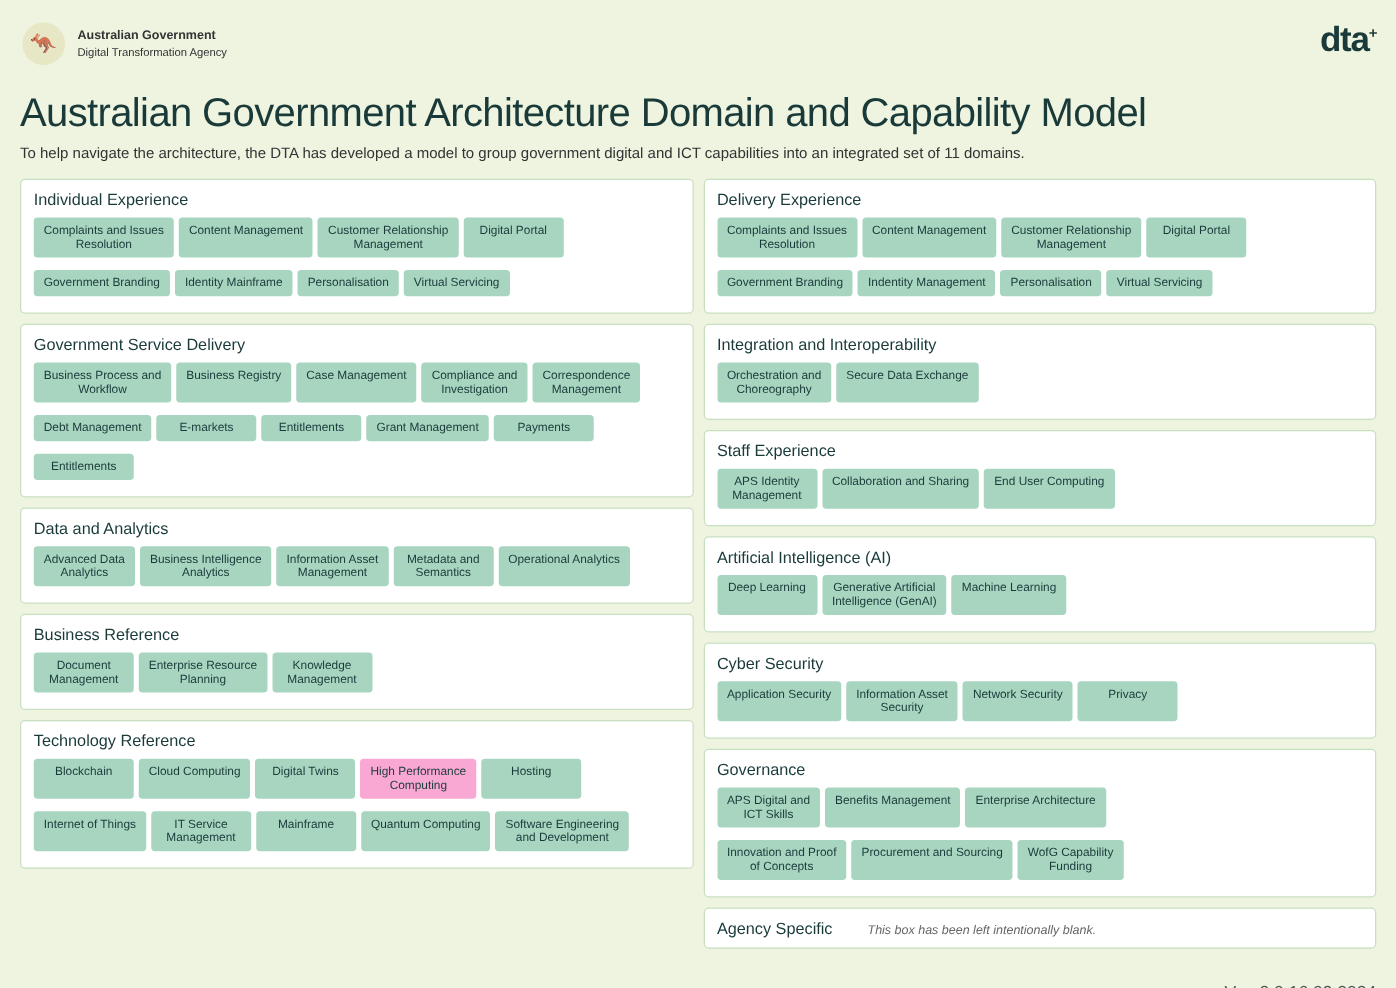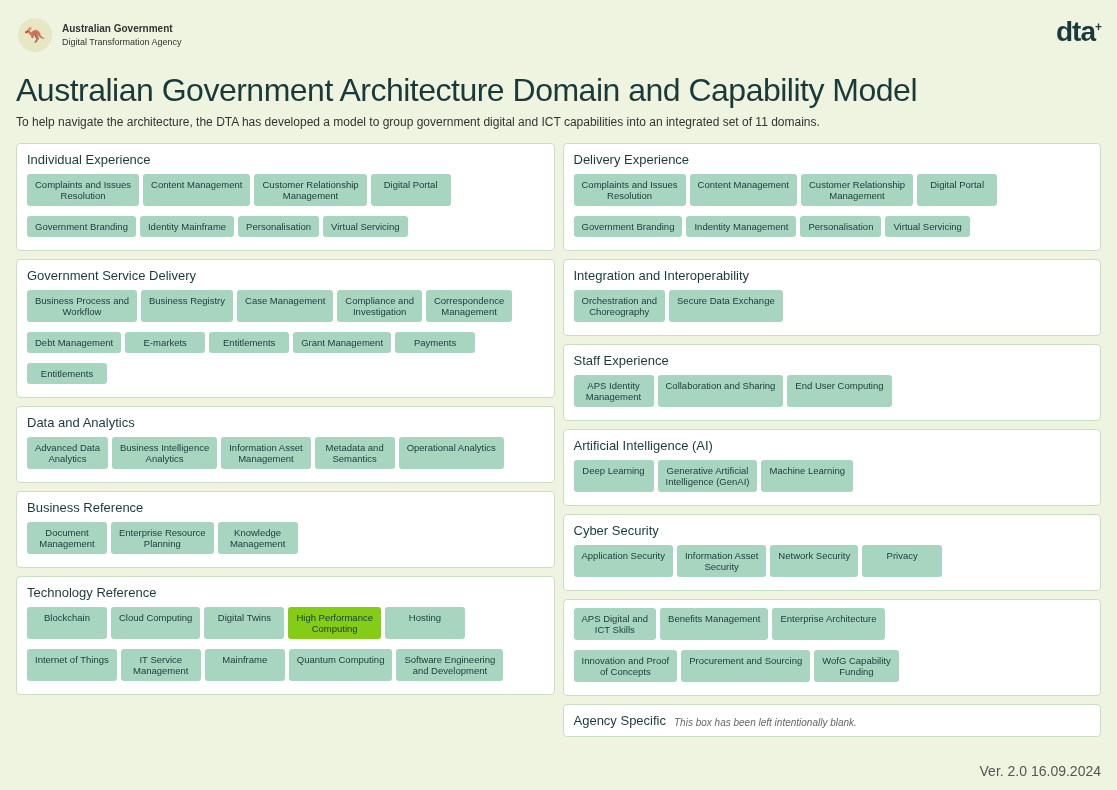--- a/index.html
+++ b/index.html
@@ -80,21 +80,21 @@
     .capability-item {
       background: #a8d5c0;
       border-radius: 3px;
       padding: 5px 8px;
       font-size: 9.5px;
       text-align: center;
       color: #1a3a3a;
       min-width: 80px;
       flex: 0 0 auto;
     }
-    .capability-item.highlight { background: #84cc16; }
+    .capability-item.highlight { background: #f9a8d4; }
     .agency-specific-content {
       font-size: 10px;
       color: #666;
       font-style: italic;
       margin-top: 4px;
     }
     .version-bar {
       text-align: right;
       font-size: 14px;
       color: #555;
@@ -280,36 +280,37 @@
         <div class="row-wrap" style="width:100%">
           <div class="capability-item">Application Security</div>
           <div class="capability-item">Information Asset<br>Security</div>
           <div class="capability-item">Network Security</div>
           <div class="capability-item">Privacy</div>
         </div>
       </div>
     </div>
 
     <div class="domain-box">
+      <div class="domain-title">Governance</div>
       <div class="capability-grid">
         <div class="row-wrap" style="width:100%">
           <div class="capability-item">APS Digital and<br>ICT Skills</div>
           <div class="capability-item">Benefits Management</div>
           <div class="capability-item">Enterprise Architecture</div>
         </div>
         <div class="row-wrap" style="width:100%">
           <div class="capability-item">Innovation and Proof<br>of Concepts</div>
           <div class="capability-item">Procurement and Sourcing</div>
           <div class="capability-item">WofG Capability<br>Funding</div>
         </div>
       </div>
     </div>
 
     <div class="domain-box">
-      <div style="display:flex;align-items:center;gap:8px;">
+      <div style="display:flex;align-items:center;gap:28px;">
         <div class="domain-title" style="margin-bottom:0">Agency Specific</div>
         <div class="agency-specific-content">This box has been left intentionally blank.</div>
       </div>
     </div>
 
   </div>
 
 </div>
 
 <div class="version-bar">

